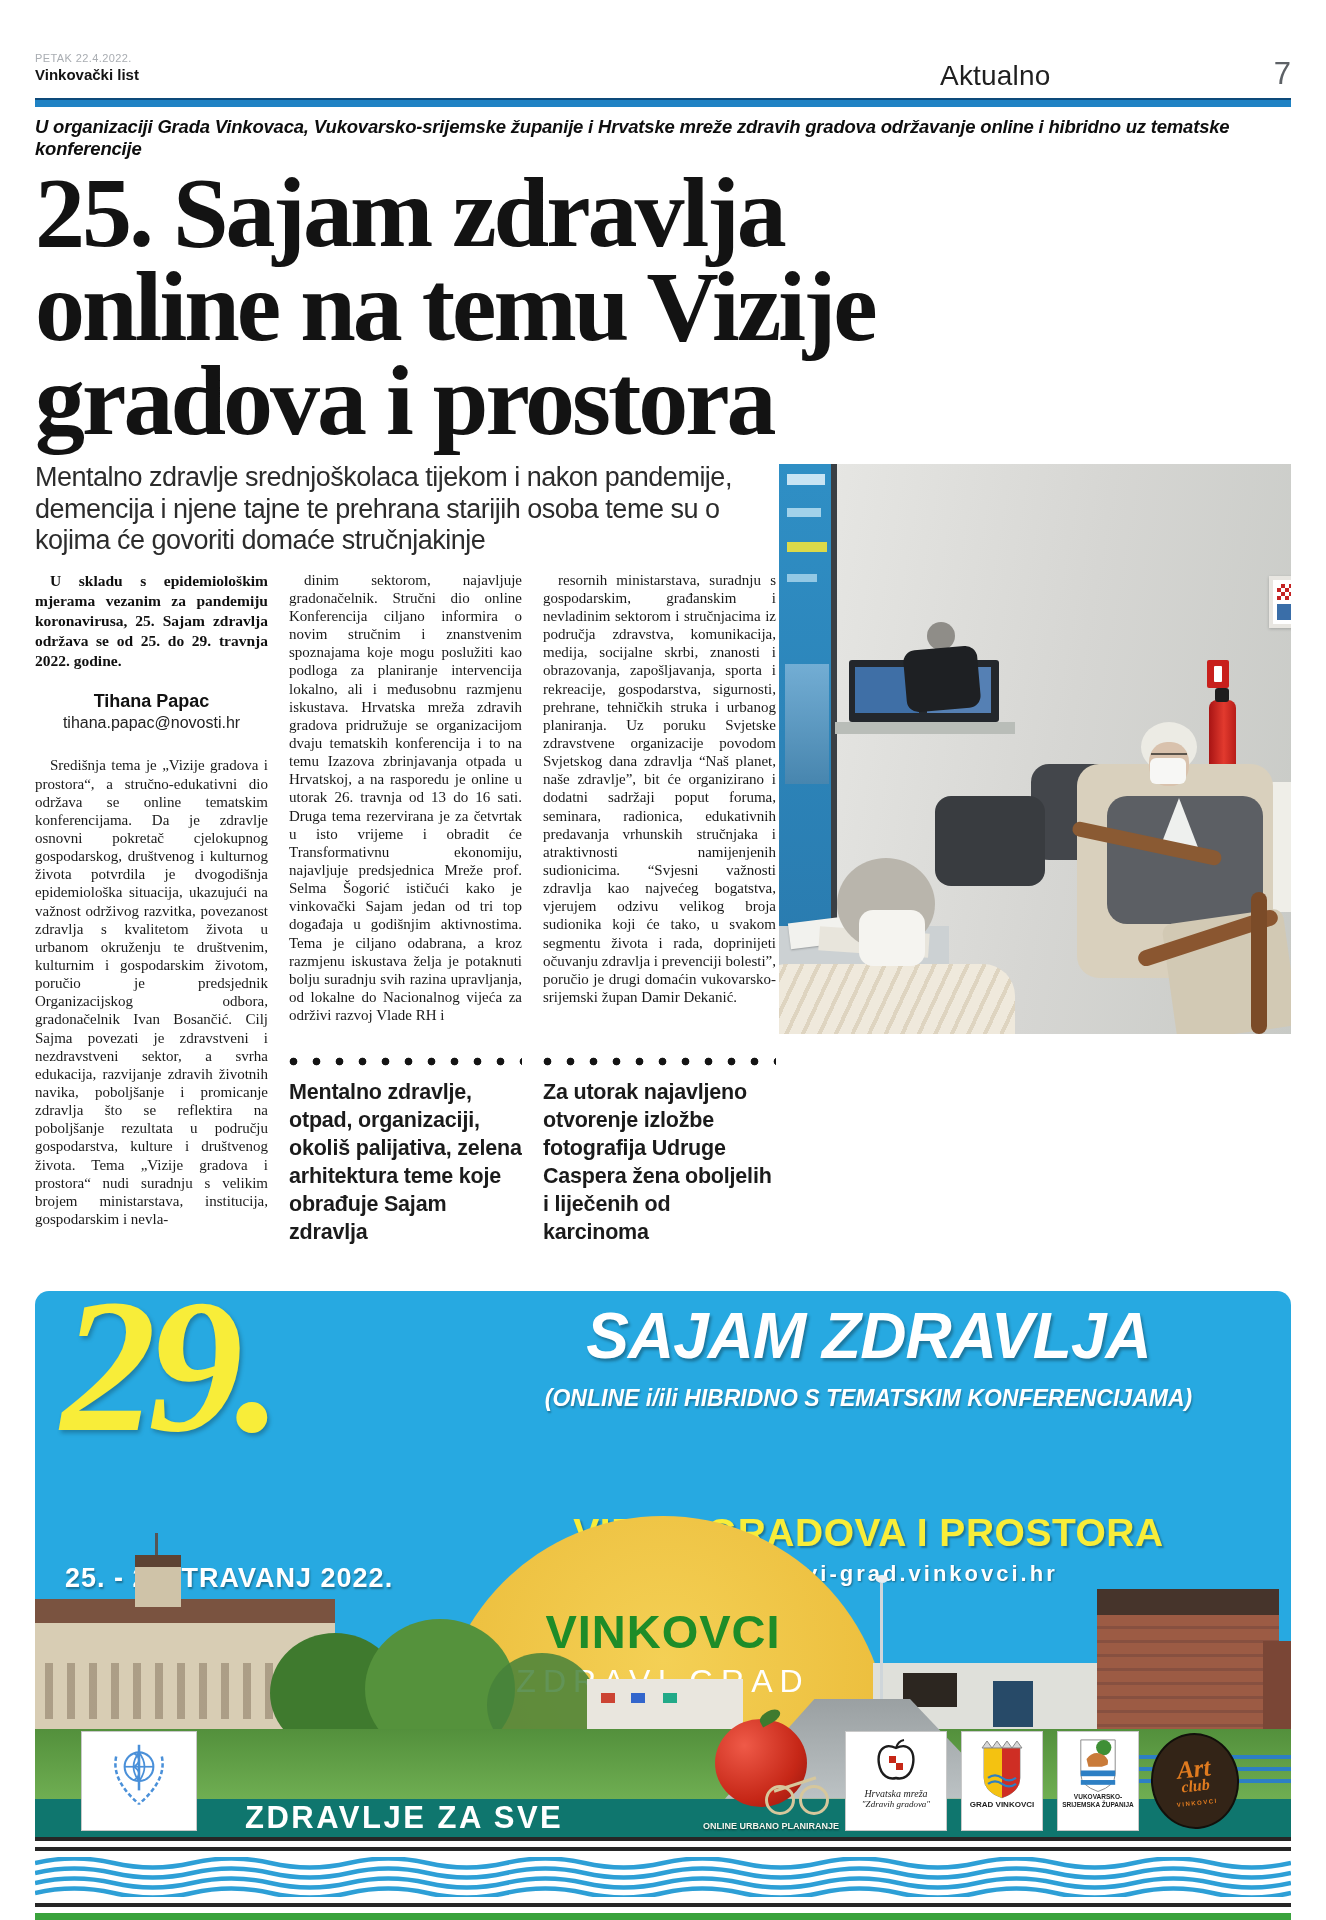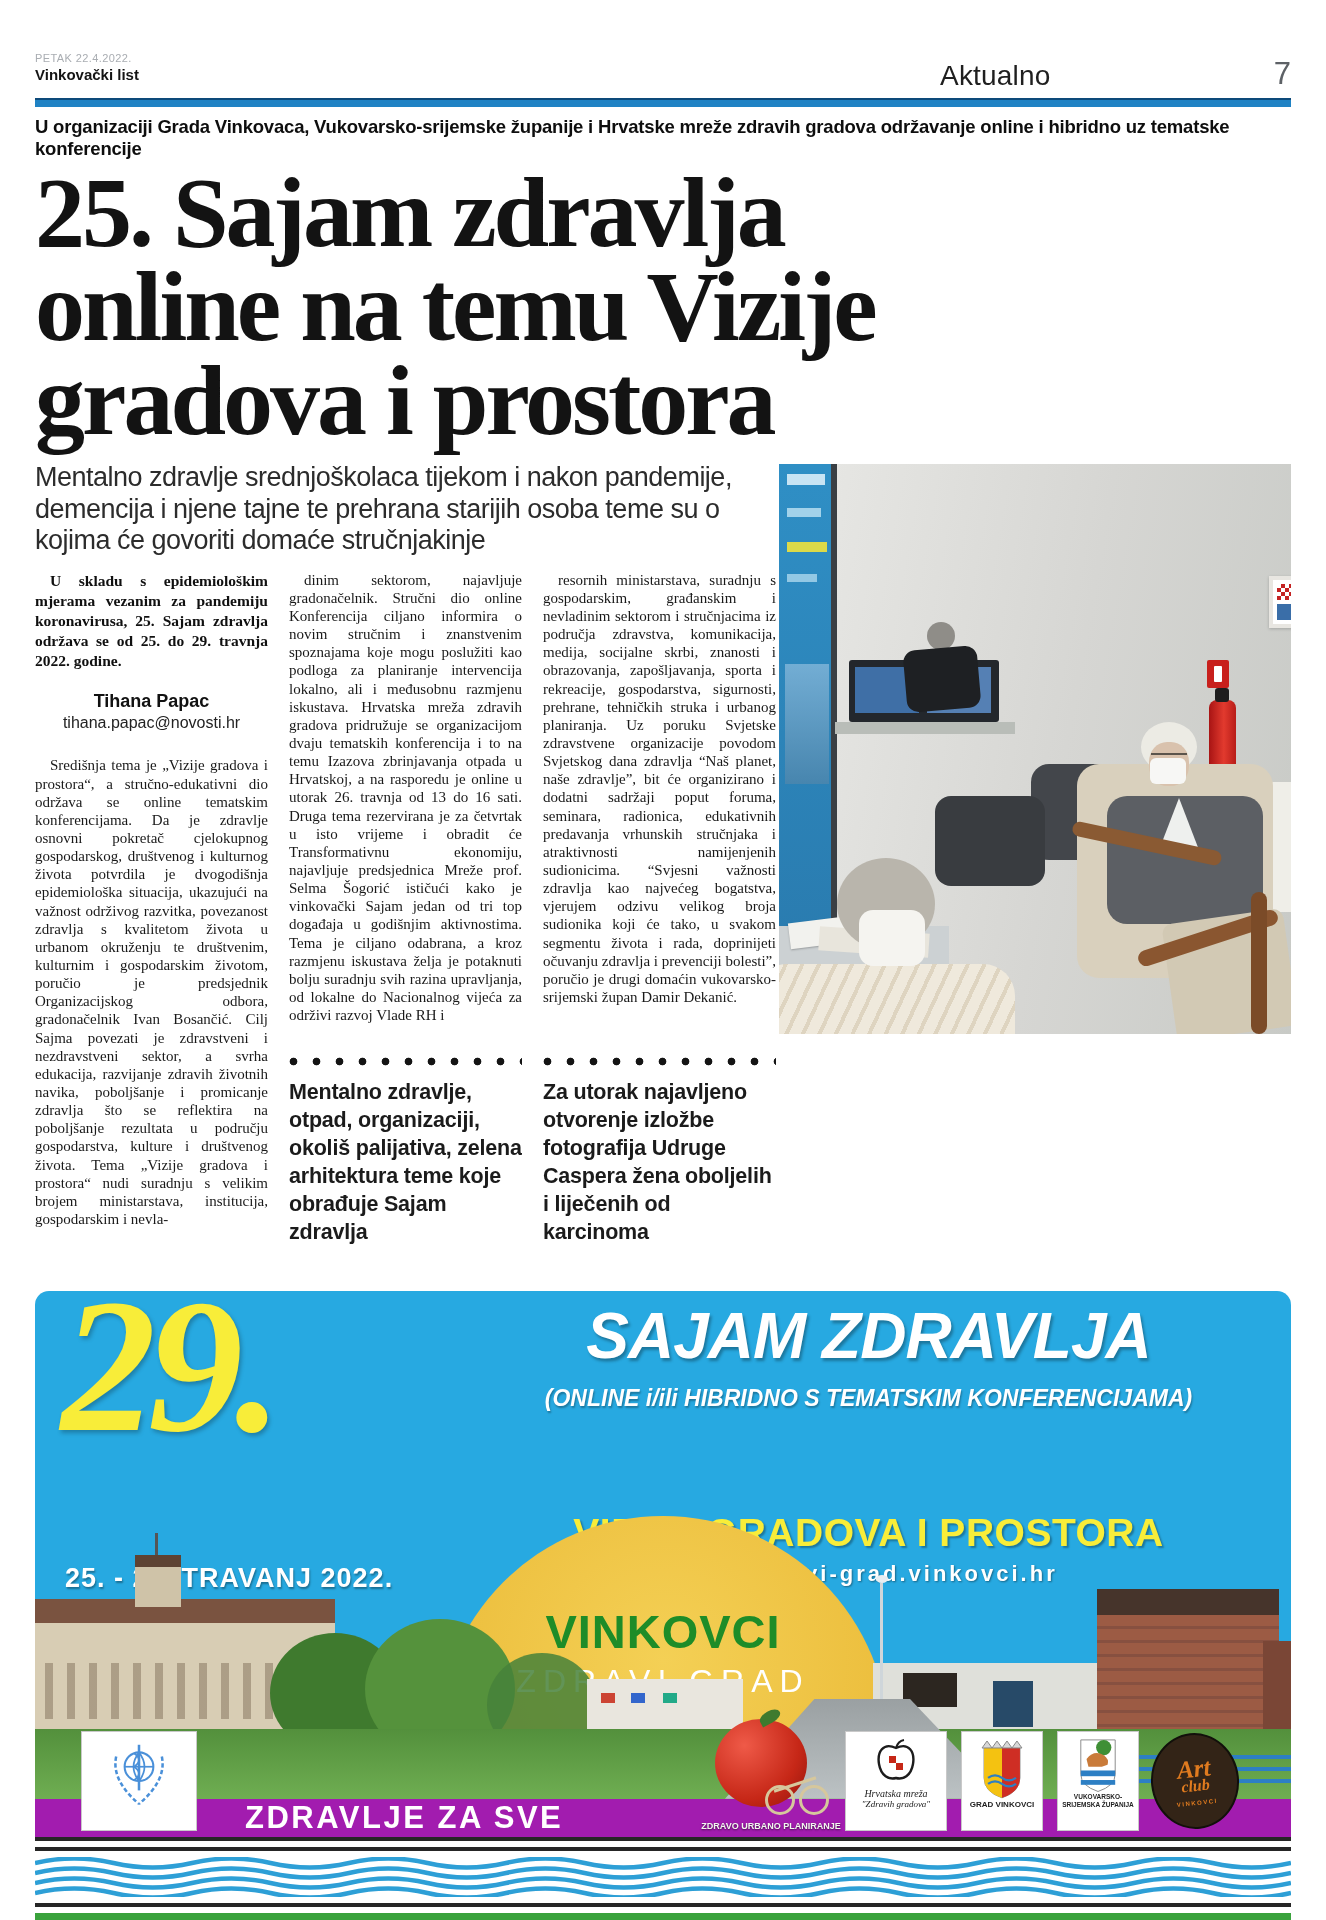--- a/index.html
+++ b/index.html
@@ -9,21 +9,21 @@
 
   
   .hdr { position:relative; height:46px; }
   .hdr-date { font-size:11px; color:#a9adb2; letter-spacing:.4px; padding-top:6px; }
   .hdr-pub  { font-size:15px; font-weight:700; color:#141414; margin-top:2px; }
   .hdr-section { position:absolute; left:905px; bottom:0; font-size:28px; font-weight:500; color:#1f1f1f; letter-spacing:.2px; }
   .hdr-page { position:absolute; right:0; bottom:0; font-size:31px; color:#5d6166; }
   .rule-blue { margin-top:6px; height:9px; background:linear-gradient(#0d4a7a 0 2px, #1f82c4 2px 100%); }
 
   
-  .kicker { margin-top:9px; font-size:18.5px; font-weight:700; color:#0e0e0e; letter-spacing:-.2px; }
+  .kicker { margin-top:9px; font-size:18.5px; font-weight:700; color:#0e0e0e; letter-spacing:-.2px;font-style:italic; }
   .headline { margin-top:6px; font-family:"Liberation Serif", serif; font-weight:700; font-size:100px; line-height:.94; letter-spacing:-3px; color:#131313; }
 
   
   .article { position:relative; margin-top:14px; }
   .subhead { width:724px; font-size:27px; line-height:1.17; letter-spacing:-.5px; color:#2c2c2c; }
   .columns { display:flex; gap:21px; margin-top:14px; width:742px; }
   .col { width:233px; height:676px; display:flex; flex-direction:column; overflow:hidden; }
   .lead { font-family:"Liberation Serif", serif; font-weight:700; font-size:15.5px; line-height:1.3; text-align:justify; text-indent:15px; color:#101010; }
   .byline { margin:20px 0 24px;text-align:center; }
   .byline-author { font-size:18px; font-weight:700; color:#111; }
@@ -110,21 +110,21 @@
   .ct-bill1 { left:30px; top:10px; width:54px; height:34px; background:#2c2620; }
   .ct-bill2 { left:120px; top:18px; width:40px; height:46px; background:#274a68; }
   .ct-towerA { left:1062px; top:18px; width:182px; height:164px; background:repeating-linear-gradient(#9c5b44 0 11px, #875040 11px 14px); border-top:26px solid #46342b; }
   .ct-towerB { left:1228px; top:70px; width:28px; height:112px; background:#7a4636; }
   .ct-lamp { left:845px; top:12px; width:3px; height:160px; background:#cfd6da; }
   .ct-lamp i { position:absolute; left:-4px; top:-8px; width:12px; height:8px; border-radius:50%; background:#e8eef2; }
   .ct-grass { left:0; right:0; bottom:0; height:70px; background:linear-gradient(#53903c,#6fae52); z-index:3; }
   .ct-road { left:690px; bottom:0; width:280px; height:100px; background:linear-gradient(#9aa0a2,#bcc2c4); clip-path:polygon(32% 0,66% 0,100% 100%,0 100%); z-index:3; }
   .ct-rail { left:1050px; bottom:8px; width:206px; height:36px; background:repeating-linear-gradient(#2d7fc4 0 4px, transparent 4px 12px); z-index:4; }
 
-  .ad-band { position:absolute; left:0; right:0; top:508px; height:38px; background:#a21caf; z-index:4; }
+  .ad-band { position:absolute; left:0; right:0; top:508px; height:38px; background:#0f766e; z-index:4; }
   .band-text { position:absolute; left:210px; top:0; line-height:38px; font-size:31px; font-weight:800; color:#fff; letter-spacing:2.5px; }
 
   .logo-card { position:absolute; top:440px; height:100px; background:#fff; border:1px solid #c9c9c9; z-index:5;
                display:flex; flex-direction:column; align-items:center; justify-content:space-between; padding:6px 3px 21px; text-align:center; }
   .lc-who { left:46px; width:116px; }
   .lc-net { left:810px; width:102px; }
   .lc-city { left:926px; width:82px; }
   .lc-county { left:1022px; width:82px; }
   .lc-cap { font-size:8px; font-weight:700; color:#222; line-height:1.15; }
   .lc-cap-sm { font-size:6.5px; font-weight:700; color:#222; line-height:1.2; }
@@ -308,21 +308,21 @@
       </svg>
     </div>
 
     <div class="ad-apple">
       <div class="fruit"></div>
       <div class="leaf"></div>
       <div class="frame"></div>
       <div class="wheel w1"></div>
       <div class="wheel w2"></div>
     </div>
-    <div class="apple-cap">ZDRAVO URBANO PLANIRANJE</div>
+    <div class="apple-cap">ONLINE URBANO PLANIRANJE</div>
 
     <div class="logo-card lc-net">
       <svg class="shield-svg" width="42" height="44" viewBox="0 0 42 44">
         <path d="M21 10 C8 4 2 14 4 26 C6 38 14 42 21 40 C28 42 36 38 38 26 C40 14 34 4 21 10 Z" fill="none" stroke="#1c1c1c" stroke-width="2.4"></path>
         <rect x="14" y="18" width="7" height="7" fill="#c62717"></rect>
         <rect x="21" y="25" width="7" height="7" fill="#c62717"></rect>
         <path d="M21 10 q2 -7 8 -8" fill="none" stroke="#1c1c1c" stroke-width="2.2"></path>
       </svg>
       <div>
         <div class="net-line1">Hrvatska mreža</div>

